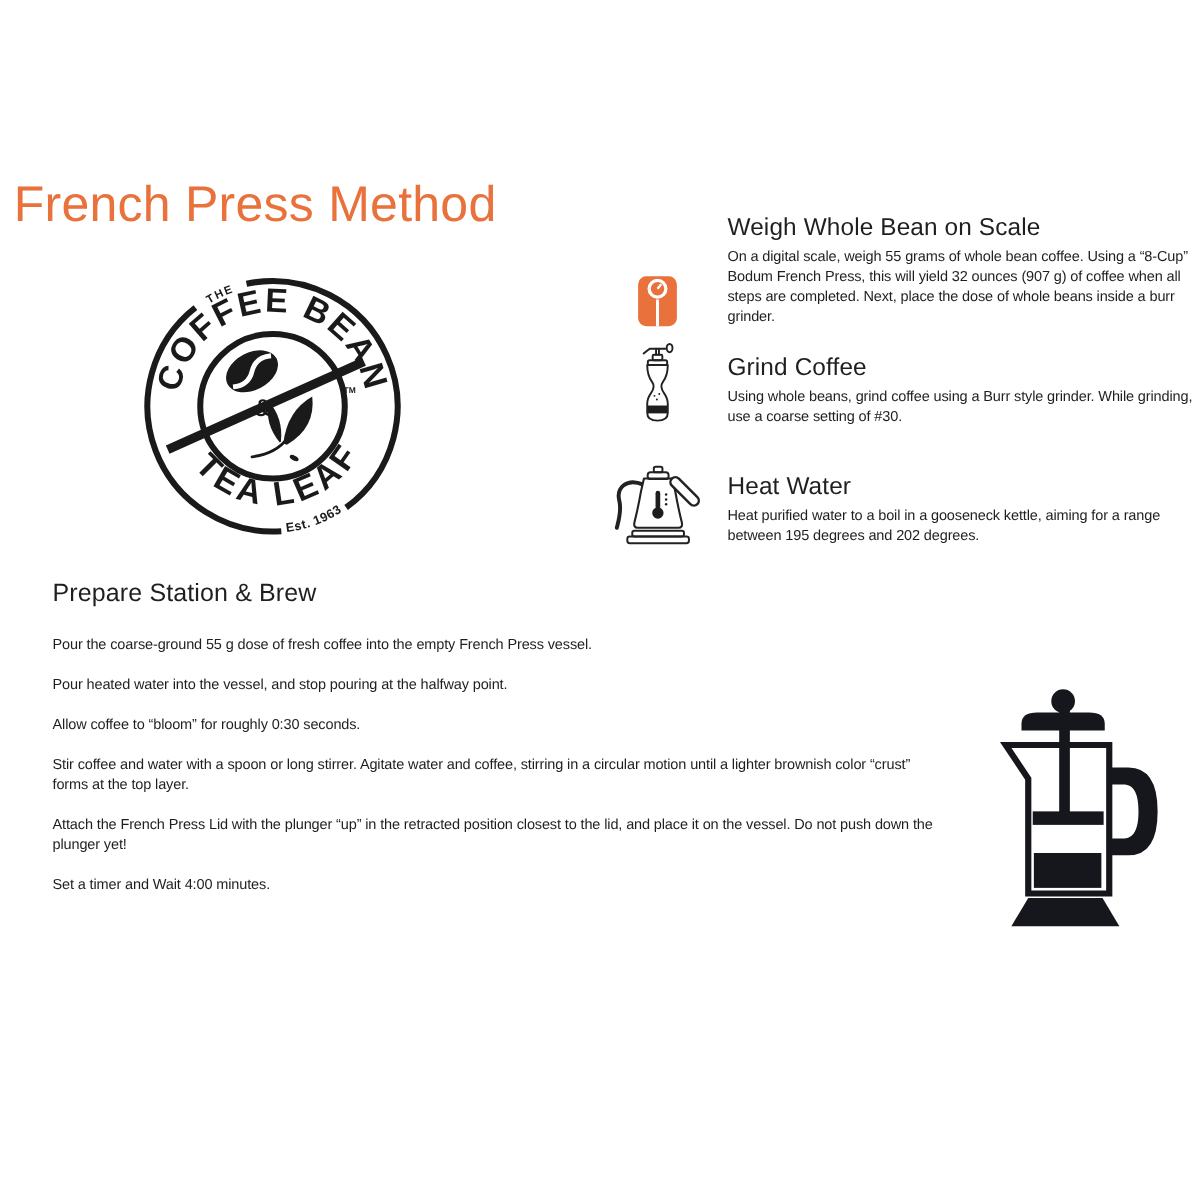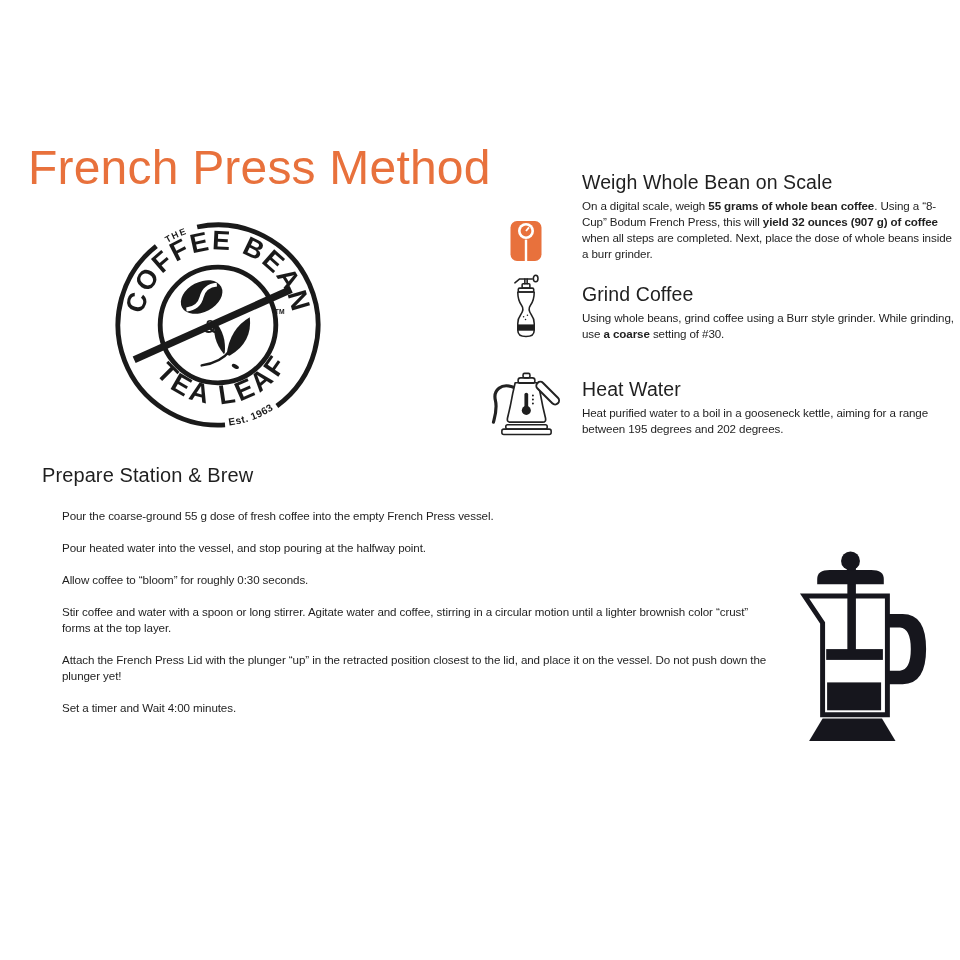--- a/index.html
+++ b/index.html
@@ -2,41 +2,41 @@
 <html><head>
 <meta charset="utf-8">
 <style>
   html,body{margin:0;padding:0;}
   body{
     width:960px;height:960px;background:#ffffff;position:relative;overflow:hidden;
     font-family:"Liberation Sans","DejaVu Sans",sans-serif;color:var(--ink,#1f1f1f);
     --accent:#E8713C;--ink:#1f1f1f;--press:#16161d;
   }
   .page-title{
-    position:absolute;left:28px;top:144px;margin:0;
-    font-size:48px;line-height:1;font-weight:500;letter-spacing:0.2px;
+    position:absolute;left:11px;top:144px;margin:0;
+    font-size:40px;line-height:1;font-weight:500;letter-spacing:0.2px;
     color:var(--accent);
   }
   .logo-wrap{position:absolute;left:112px;top:219px;width:212px;height:212px;}
   .logo-wrap svg{display:block;width:100%;height:100%;}
   .arc-text{font-weight:700;fill:#1a1a1a;}
   .step{position:absolute;left:476px;width:482px;display:flex;align-items:flex-end;}
   #step-1{top:170px}
   #step-2{top:276px}
   #step-3{top:371px}
   .icon-box{width:100px;flex:none;display:flex;justify-content:center;}
   #step-1 .icon-box svg{margin-top:8px;}
   #step-2 .icon-box svg{margin-top:-4px;}
   #step-3 .icon-box svg{margin-top:-4px;}
   .step-content{flex:1;margin-left:6px;}
   .step-title{margin:1px 0 4px;font-size:19.5px;font-weight:400;letter-spacing:0.1px;color:var(--ink);}
   .step-body{font-size:11.6px;line-height:16px;letter-spacing:-0.1px;color:var(--ink);}
-  .b{font-weight:700;}
+  .b{font-weight:400;}
   .brew-title{position:absolute;left:42px;top:464px;margin:0;font-size:20px;font-weight:400;letter-spacing:0.1px;color:var(--ink);}
-  .brew-paragraphs{position:absolute;left:42px;top:508px;width:708px;margin-left:20px;}
+  .brew-paragraphs{position:absolute;left:42px;top:508px;width:708px;}
   .brew-paragraphs p{margin:0 0 16px;font-size:11.6px;line-height:16px;letter-spacing:-0.1px;color:var(--ink);}
   .press-wrap{position:absolute;left:792px;top:542px;width:144px;}
   .press-wrap svg{display:block;width:100%;height:auto;}
   .outline{fill:none;stroke:#222;stroke-width:1.6;stroke-linecap:round;stroke-linejoin:round;}
   .accent-fill{fill:var(--accent);}
 </style>
 </head>
 <body style="--accent: #E8713C; --ink: #1F1F1F; --press: #16161D;">
 
 <h1 class="page-title">French Press Method</h1>

